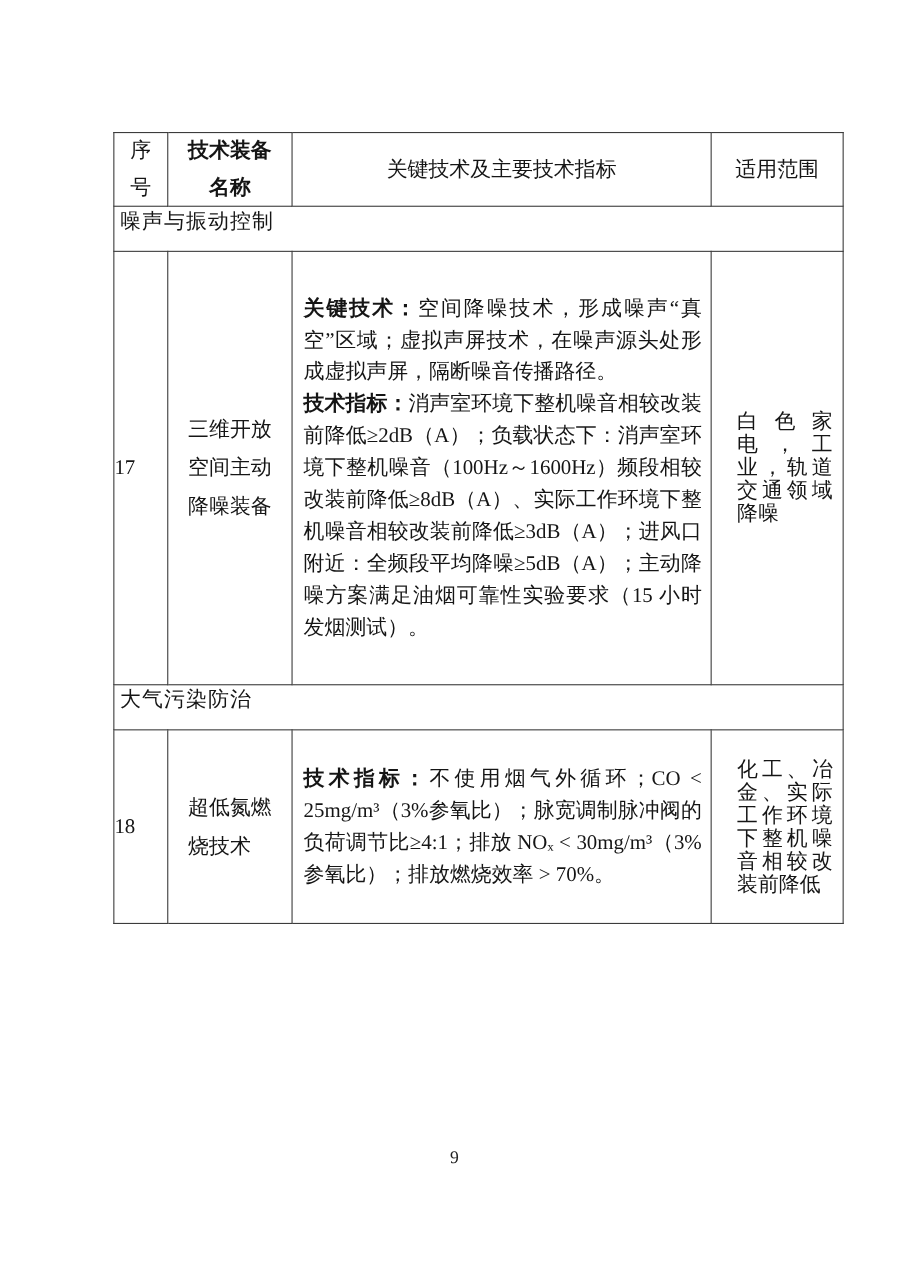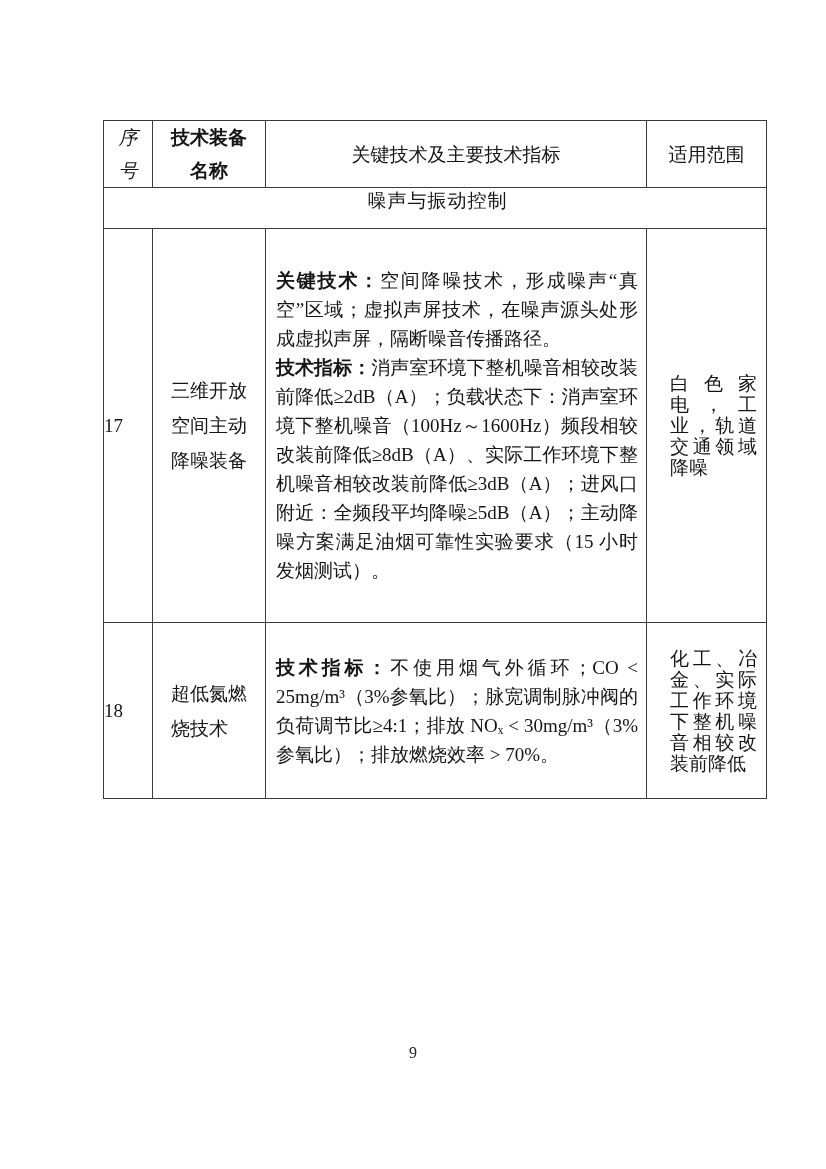--- a/index.html
+++ b/index.html
@@ -36,27 +36,27 @@
   tr.r-sec2    { height: 34px; }
   tr.r-sec3    { height: 38px; }
   tr.r-18      { height: 176px; }
 
   .hdr-cell {
     text-align: center;
     vertical-align: middle;
     line-height: 33px;
     padding: 0;
   }
-  .hdr-no-inner   { width: 22px; margin: 0 auto; font-style: italic; }
+  .hdr-no-inner   { width: 22px; margin: 0 auto; }
   .hdr-name-inner { width: 82px; margin: 0 auto; font-weight: bold; }
 
   .section-cell {
     font-weight: bold;
     vertical-align: middle;
-    text-align: center;
+    text-align: left;
     padding: 0 0 14px 5px;
     letter-spacing: 1px;
   }
   .no-cell {
     vertical-align: middle;
     font-size: 18px;
     padding: 0;
   }
   .name-cell {
     vertical-align: middle;
@@ -121,20 +121,23 @@
       <td class="no-cell">17</td>
       <td class="name-cell">三维开放空间主动降噪装备</td>
       <td class="tech-cell">
         <p><span class="lead">关键技术：</span><span>空间降噪技术，形成噪声“真空”区域；虚拟声屏技术，在噪声源头处形成虚拟声屏，隔断噪音传播路径。</span></p>
         <p><span class="lead">技术指标：</span><span>消声室环境下整机噪音相较改装前降低≥2dB（A）；负载状态下：消声室环境下整机噪音（100Hz～1600Hz）频段相较改装前降低≥8dB（A）、实际工作环境下整机噪音相较改装前降低≥3dB（A）；进风口附近：全频段平均降噪≥5dB（A）；主动降噪方案满足油烟可靠性实验要求（15 小时发烟测试）。</span></p>
       </td>
       <td class="scope-cell">白色家电，工业，轨道交通领域降噪</td>
     </tr>
 
 
+    <tr class="r-sec3">
+      <td class="section-cell" colspan="4">大气污染防治</td>
+    </tr>
 
     <tr class="r-18">
       <td class="no-cell">18</td>
       <td class="name-cell">超低氮燃烧技术</td>
       <td class="tech-cell">
         <p><span class="lead">技术指标：</span><span>不使用烟气外循环；CO &lt; 25mg/m³（3%参氧比）；脉宽调制脉冲阀的负荷调节比≥4:1；排放 NOₓ &lt; 30mg/m³（3%参氧比）；排放燃烧效率 &gt; 70%。</span></p>
       </td>
       <td class="scope-cell">化工、冶金、实际工作环境下整机噪音相较改装前降低</td>
     </tr>
   </tbody>

